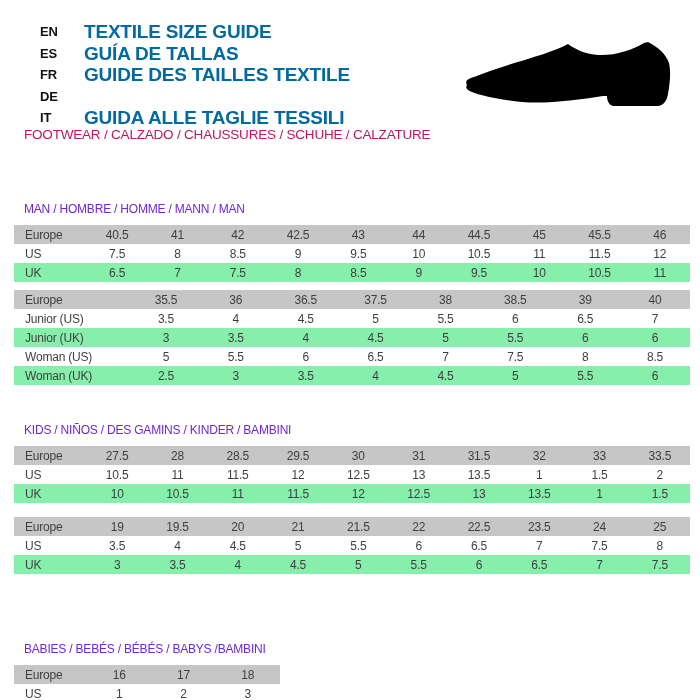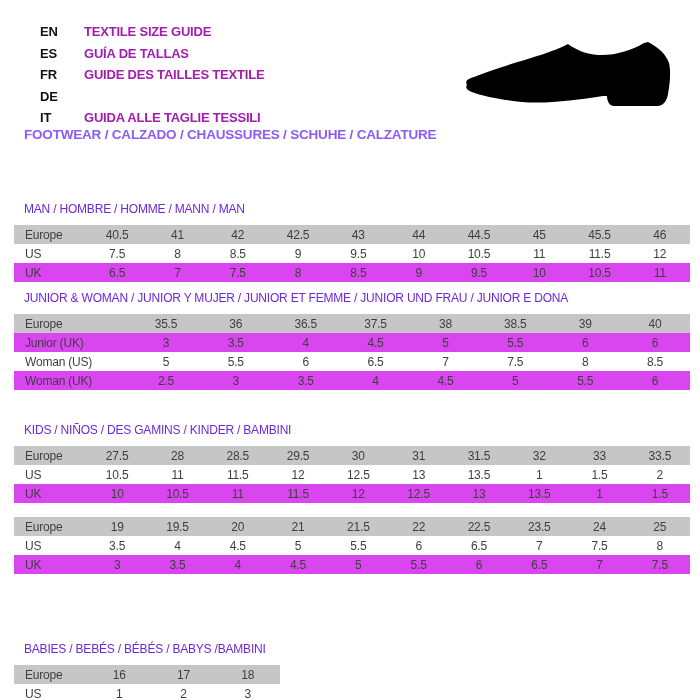--- a/index.html
+++ b/index.html
@@ -5,25 +5,25 @@
   html,body{margin:0;padding:0;background:#fff;}
   #page{
     position:relative;width:700px;height:700px;background:#ffffff;
     font-family:"Liberation Sans","DejaVu Sans",sans-serif;
     overflow:hidden;letter-spacing:-0.2px;
   }
   
   .lang-block{position:absolute;left:24px;top:21px;}
   .lang-row{display:flex;height:21.5px;line-height:21.5px;}
   .lang-code{width:44px;font-size:13px;font-weight:700;color:#121212;padding-left:16px;}
-  .lang-title{font-size:13px;font-weight:700;color:#a21caf;white-space:nowrap;}
+  .lang-title{font-size:19px;font-weight:700;color:#0369a1;white-space:nowrap;}
   
   .category-title{
-    position:absolute;left:24px;top:127px;font-size:13.5px;font-weight:700;
-    color:#8b5cf6;white-space:nowrap;
+    position:absolute;left:24px;top:127px;font-size:13.5px;font-weight:400;
+    color:#be185d;white-space:nowrap;
   }
   
   .shoe-wrap{position:absolute;left:462px;top:38px;width:210px;height:70px;}
   
   .section{position:absolute;left:14px;}
   .sec-man{top:201px;}
   .sec-junior{top:290px;}
   .sec-kids{top:422px;}
   .sec-children{top:517px;}
   .sec-babies{top:641px;}
@@ -37,21 +37,21 @@
   .w-babies{width:266px;}
   table.size-table td{
     height:19px;padding:0;font-size:12px;color:#3f3f3f;text-align:center;
     white-space:nowrap;overflow:hidden;vertical-align:middle;
   }
   table.size-table td.label{text-align:left;padding-left:11px;}
   .label-62 td.label{width:62px;}
   .label-106 td.label{width:106px;}
   tr.row-header{background:#c6c6c6;margin-top:36px;}
   tr.row-plain{background:#ffffff;}
-  tr.row-stripe{background:#d946ef;}
+  tr.row-stripe{background:#86efac;}
 </style>
 </head>
 <body>
 
 <div id="page">
 
   <div class="lang-block">
     <div class="lang-row">
       <span class="lang-code">EN</span>
       <span class="lang-title">TEXTILE SIZE GUIDE</span>
@@ -139,33 +139,43 @@
             <td>9.5</td>
             <td>10</td>
             <td>10.5</td>
             <td>11</td>
           </tr>
         </tbody>
     </table>
   </div>
 
   <div class="section sec-junior">
-    <div class="sec-title">JUNIOR &amp; WOMAN / JUNIOR Y MUJER / JUNIOR ET FEMME / JUNIOR UND FRAU / JUNIOR E DONA</div>
     <table class="size-table w-full label-106">
       <tbody>
           <tr class="row-header">
             <td class="label">Europe</td>
             <td>35.5</td>
             <td>36</td>
             <td>36.5</td>
             <td>37.5</td>
             <td>38</td>
             <td>38.5</td>
             <td>39</td>
             <td>40</td>
+          </tr>
+          <tr class="row-plain">
+            <td class="label">Junior (US)</td>
+            <td>3.5</td>
+            <td>4</td>
+            <td>4.5</td>
+            <td>5</td>
+            <td>5.5</td>
+            <td>6</td>
+            <td>6.5</td>
+            <td>7</td>
           </tr>
           <tr class="row-stripe">
             <td class="label">Junior (UK)</td>
             <td>3</td>
             <td>3.5</td>
             <td>4</td>
             <td>4.5</td>
             <td>5</td>
             <td>5.5</td>
             <td>6</td>

